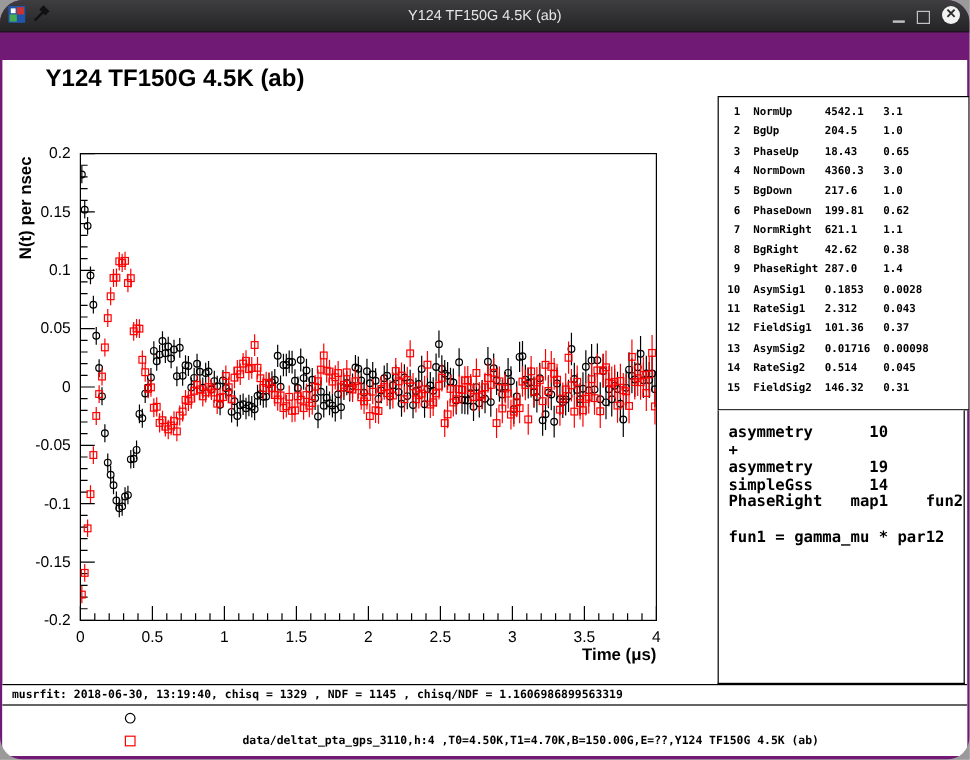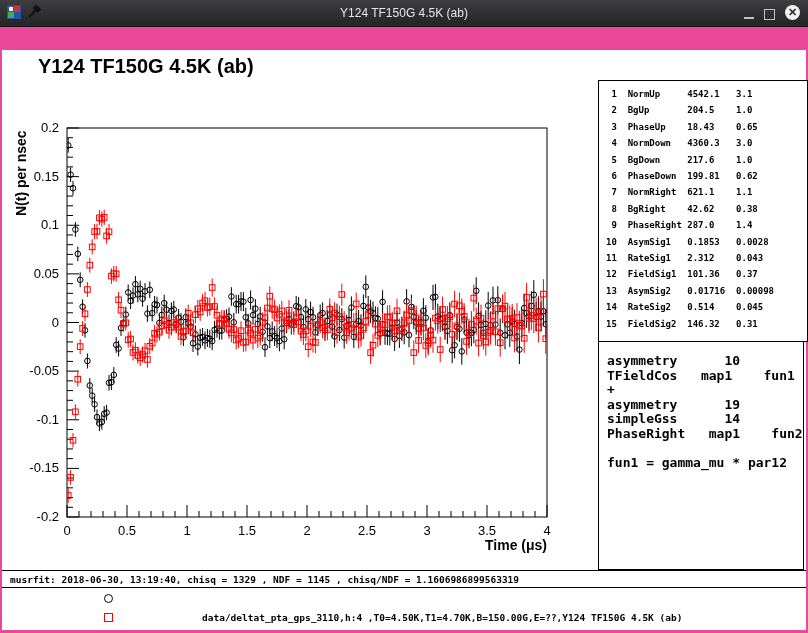--- a/index.html
+++ b/index.html
@@ -1,17 +1,17 @@
 <!DOCTYPE html>
 <html><head>
 <meta charset="utf-8">
 <style>
   html,body{margin:0;padding:0;background:#9a9a9a;}
-  .window{position:relative;width:808px;height:633px;background:#ec4899;overflow:hidden;
-          font-family:"Liberation Sans",sans-serif;}
+  .window{position:relative;width:808px;height:633px;background:#701a75;overflow:hidden;
+          font-family:"Liberation Sans",sans-serif;border-radius:19px;}
   
   .titlebar{position:absolute;left:0;top:0;width:808px;height:26px;
             background:linear-gradient(#3e3e41,#242427);border-bottom:1px solid #121214;}
   .titlebar-title{position:absolute;left:0;right:0;top:6px;text-align:center;
                   color:#e6e6e6;font-size:12px;}
   .tb-icons{position:absolute;left:6px;top:4px;display:flex;gap:4px;}
   .tb-controls{position:absolute;right:8px;top:5px;display:flex;gap:10px;align-items:center;}
   .min-glyph{width:10px;height:2px;background:#c2c2c2;margin-top:10px;}
   .max-glyph{width:9px;height:9px;border:1px solid #c2c2c2;margin-top:3px;}
   .close-glyph{width:15px;height:15px;border-radius:50%;background:#f2f2f2;color:#2b2b2b;
@@ -516,21 +516,21 @@
             <rect x="533.8" y="234.7" width="5.6" height="5.6"></rect>
             <rect x="536.2" y="219.3" width="5.6" height="5.6"></rect>
             <rect x="538.6" y="201.3" width="5.6" height="5.6"></rect>
             <rect x="541.0" y="245.9" width="5.6" height="5.6"></rect>
           </g>
         </g>
     </svg>
 
     <div class="param-box" id="param-box"><div> 1  NormUp     4542.1   3.1</div><div> 2  BgUp       204.5    1.0</div><div> 3  PhaseUp    18.43    0.65</div><div> 4  NormDown   4360.3   3.0</div><div> 5  BgDown     217.6    1.0</div><div> 6  PhaseDown  199.81   0.62</div><div> 7  NormRight  621.1    1.1</div><div> 8  BgRight    42.62    0.38</div><div> 9  PhaseRight 287.0    1.4</div><div>10  AsymSig1   0.1853   0.0028</div><div>11  RateSig1   2.312    0.043</div><div>12  FieldSig1  101.36   0.37</div><div>13  AsymSig2   0.01716  0.00098</div><div>14  RateSig2   0.514    0.045</div><div>15  FieldSig2  146.32   0.31</div></div>
 
-    <div class="theory-box" id="theory-box"><div>asymmetry      10</div><div>TFieldCos   map1    fun1</div><div>+</div><div>asymmetry      19</div><div>simpleGss      14</div><div>PhaseRight   map1    fun2</div><div>&nbsp;</div><div>fun1 = gamma_mu * par12</div></div>
+    <div class="theory-box" id="theory-box"><div>asymmetry      10</div><div>+</div><div>asymmetry      19</div><div>simpleGss      14</div><div>PhaseRight   map1    fun2</div><div>&nbsp;</div><div>fun1 = gamma_mu * par12</div></div>
 
     <div class="bottom-pane">
       <div class="status-row">musrfit: 2018-06-30, 13:19:40, chisq = 1329 , NDF = 1145 , chisq/NDF = 1.1606986899563319</div>
       <div id="legend-rows">
           <div class="legend-row">
             <span class="legend-marker" style="border: 1px solid rgb(0, 0, 0); border-radius: 50%;"></span>
           </div>
           <div class="legend-row">
             <span class="legend-marker" style="border: 1px solid rgb(255, 0, 0);"></span>
             <span class="legend-text">data/deltat_pta_gps_3110,h:4 ,T0=4.50K,T1=4.70K,B=150.00G,E=??,Y124 TF150G 4.5K (ab)</span>

